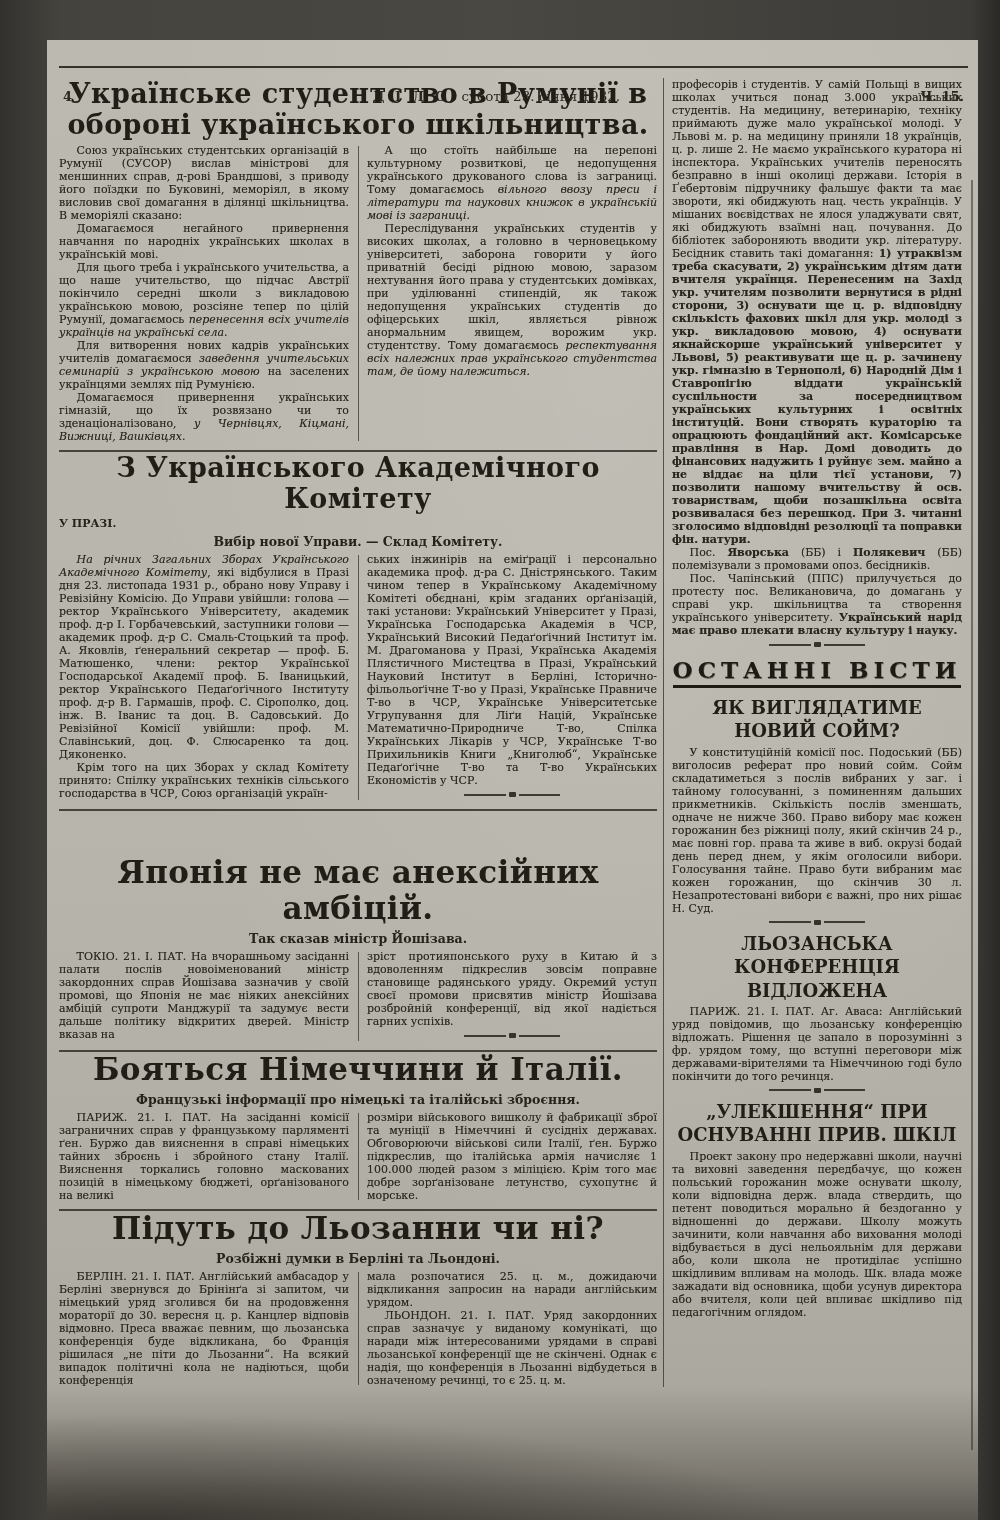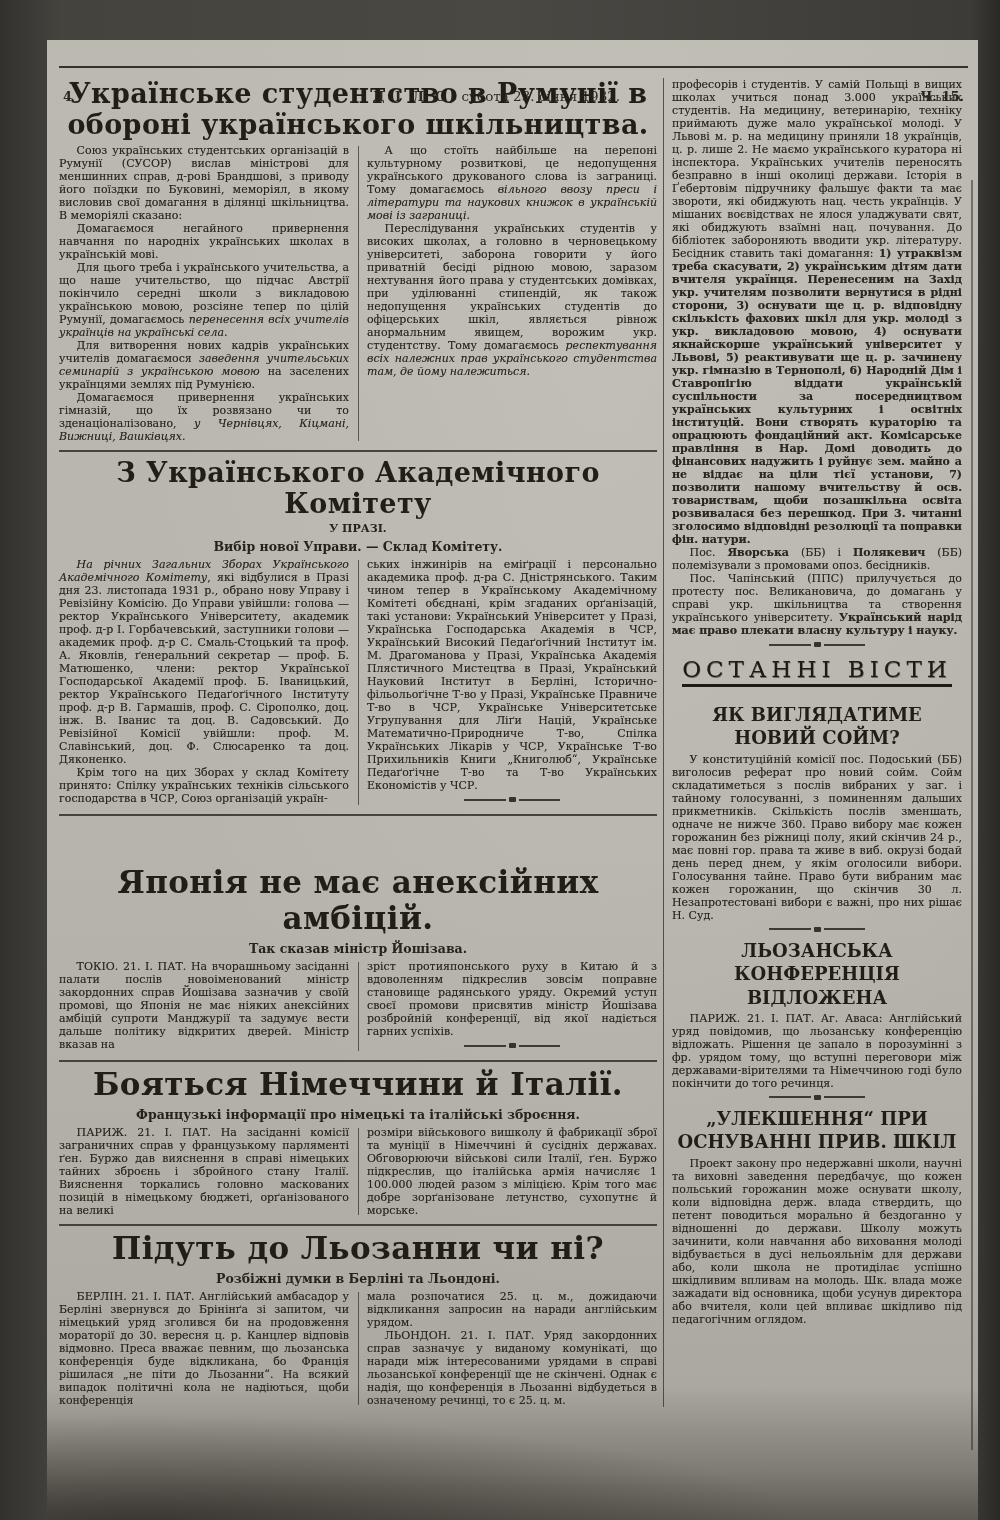--- a/index.html
+++ b/index.html
@@ -29,43 +29,43 @@
   .mast-issue { font-weight:bold; font-size:13px; }
 
   .content { display:flex; margin-top:10px; }
   .left-region { width:598px; }
   .right-region {
     width:299px; margin-left:6px; padding-left:8px;
     border-left:1px solid rgba(58,54,46,.8);
   }
 
   
-  .article + .article { border-top:2px solid rgba(42,38,32,.8); margin-top:7px; padding-top:5px; }
+  .article + .article { border-top:2px solid rgba(42,38,32,.8); margin-top:7px; }
   .headline { text-align:center; font-weight:bold; color:#211e18; line-height:1.16; letter-spacing:.4px; }
   .h-xl { font-size:27px; }
   .h-lg { font-size:31px;margin-top:44px; }
   .h-xxl { font-size:31px; }
   .kicker { text-align:center; font-weight:bold; font-size:12.5px; margin:4px 0 4px; color:#26231c; }
-  .kicker-sm { text-align:center; font-weight:bold; font-size:11px; margin:3px 0 0; color:#26231c; }
+  .kicker-sm { text-align:left; font-weight:bold; font-size:11px; margin:3px 0 0; color:#26231c; }
 
   .cols { display:flex; margin-top:3px; }
   .col { width:calc(50% - 9px); }
   .colsep { width:1px; background:rgba(58,54,46,.75); margin:2px 8px 2px 9px; }
 
   .bodytext p {
     font-size:11px; line-height:13px; text-align:justify;
     text-indent:1.6em; color:#2a271f;
     text-shadow:0 0 .5px rgba(42,38,31,.45);
   }
   .bodytext p.noindent { text-indent:0; }
   .bodytext i { font-style:italic; }
   .news-sub { text-align:center; font-weight:bold; font-size:18px; line-height:1.3; margin:7px 0 3px; color:#211e18; }
   .lastnews-title {
-    font-size:23px; font-weight:normal; letter-spacing:5px; color:#1e1b15;
-    border-bottom:3px solid #1e1b15; padding-bottom:2px; margin:9px auto 16px;
+    font-size:23px; font-weight:bold; letter-spacing:5px; color:#1e1b15;
+    border-bottom:3px solid #1e1b15; padding-bottom:2px; margin:9px auto 8px;
     width:fit-content; text-shadow:.5px .5px 0 rgba(30,27,21,.5);
   }
 
   
   .odiv { display:flex; align-items:center; justify-content:center; width:96px; margin:5px auto; }
   .odiv::before, .odiv::after { content:""; flex:1; height:2px; background:rgba(40,36,30,.85); }
   .odiv .knob { width:7px; height:5px; background:rgba(40,36,30,.9); margin:0 3px; border-radius:1px; }
 
   
   .bottom-shadow {

